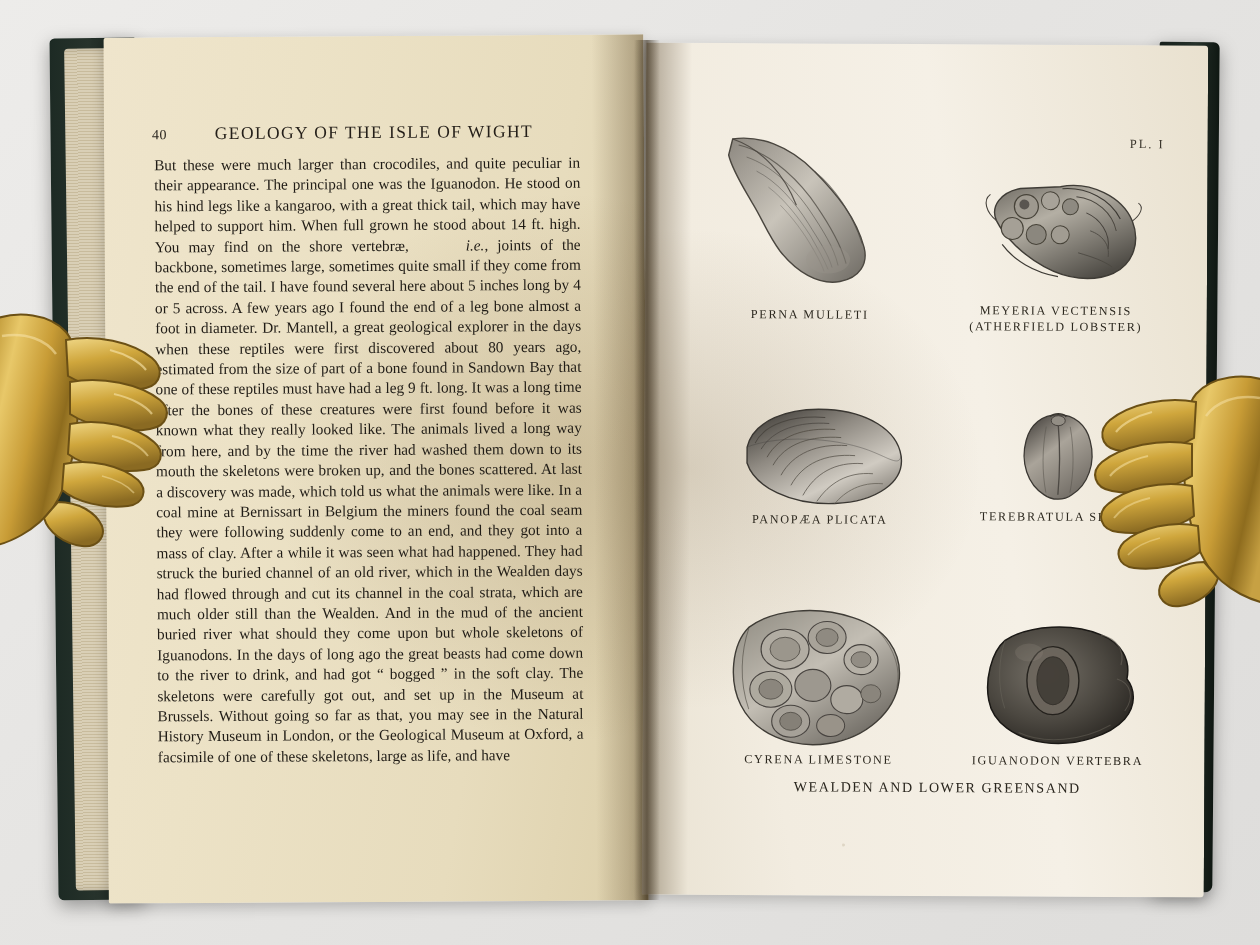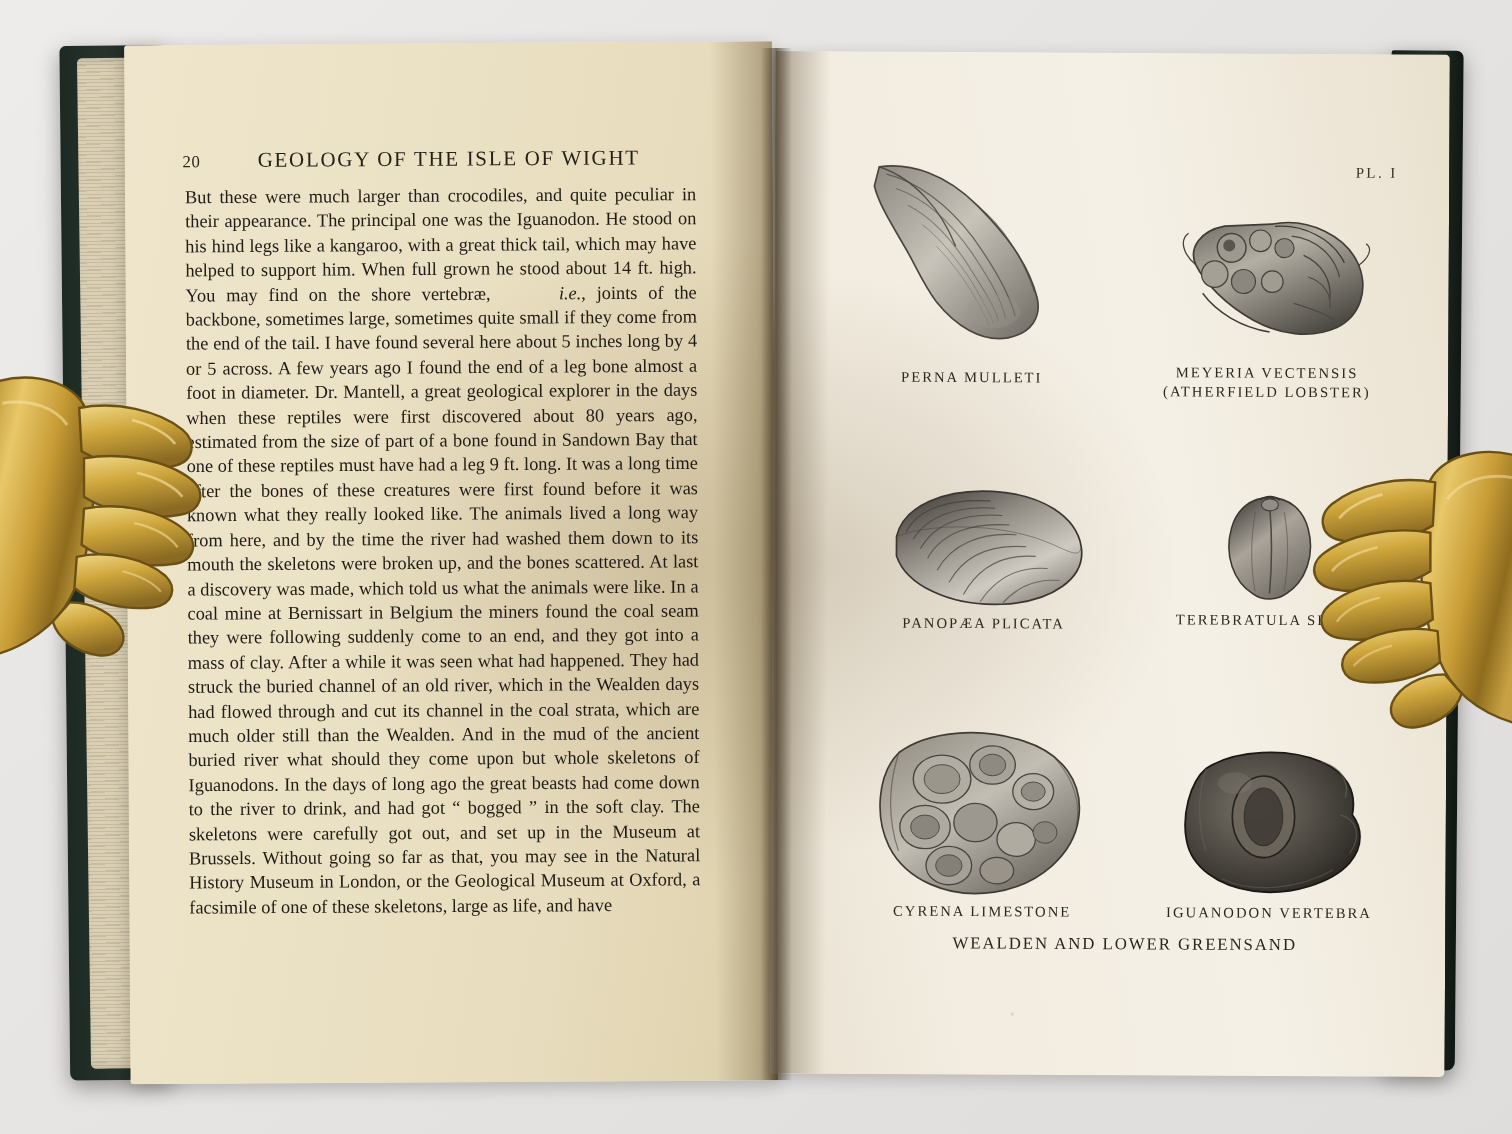--- a/index.html
+++ b/index.html
@@ -259,21 +259,21 @@
     <div class="edge-right"></div>
 
     <div class="page-left">
 
       <div class="speckle" style="left:90px;top:210px;width:3px;height:3px;"></div>
       <div class="speckle" style="left:300px;top:520px;width:2px;height:2px;"></div>
       <div class="speckle" style="left:160px;top:700px;width:4px;height:3px;"></div>
       <div class="speckle" style="left:420px;top:380px;width:2px;height:2px;"></div>
 
       <div class="head-row">
-        <div class="folio">20</div>
+        <div class="folio">40</div>
         <div class="running-head">GEOLOGY OF THE ISLE OF WIGHT</div>
       </div>
 
       <div class="body-text">
         <p>
           <span>But these were much larger than crocodiles, and quite peculiar in their appearance.  The principal one was the Iguanodon.  He stood on his hind legs like a kangaroo, with a great thick tail, which may have helped to support him.  When full grown he stood about 14 ft. high.  You may find on the shore vertebræ, </span><span class="ital">i.e.</span><span>, joints of the backbone, sometimes large, sometimes quite small if they come from the end of the tail.  I have found several here about 5 inches long by 4 or 5 across.  A few years ago I found the end of a leg bone almost a foot in diameter.  Dr. Mantell, a great geological explorer in the days when these reptiles were first discovered about 80 years ago, estimated from the size of part of a bone found in Sandown Bay that one of these reptiles must have had a leg 9 ft. long.  It was a long time after the bones of these creatures were first found before it was known what they really looked like.  The animals lived a long way from here, and by the time the river had washed them down to its mouth the skeletons were broken up, and the bones scattered.  At last a discovery was made, which told us what the animals were like.  In a coal mine at Bernissart in Belgium the miners found the coal seam they were following suddenly come to an end, and they got into a mass of clay.  After a while it was seen what had happened.  They had struck the buried channel of an old river, which in the Wealden days had flowed through and cut its channel in the coal strata, which are much older still than the Wealden.   And in the mud of the ancient buried river what should they come upon but whole skeletons of Iguanodons.  In the days of long ago the great beasts had come down to the river to drink, and had got “ bogged ” in the soft clay.  The skeletons were carefully got out, and set up in the Museum at Brussels.  Without going so far as that, you may see in the Natural History Museum in London, or the Geological Museum at Oxford, a facsimile of one of these skeletons, large as life, and have</span>
         </p>
       </div>
     </div>
 

